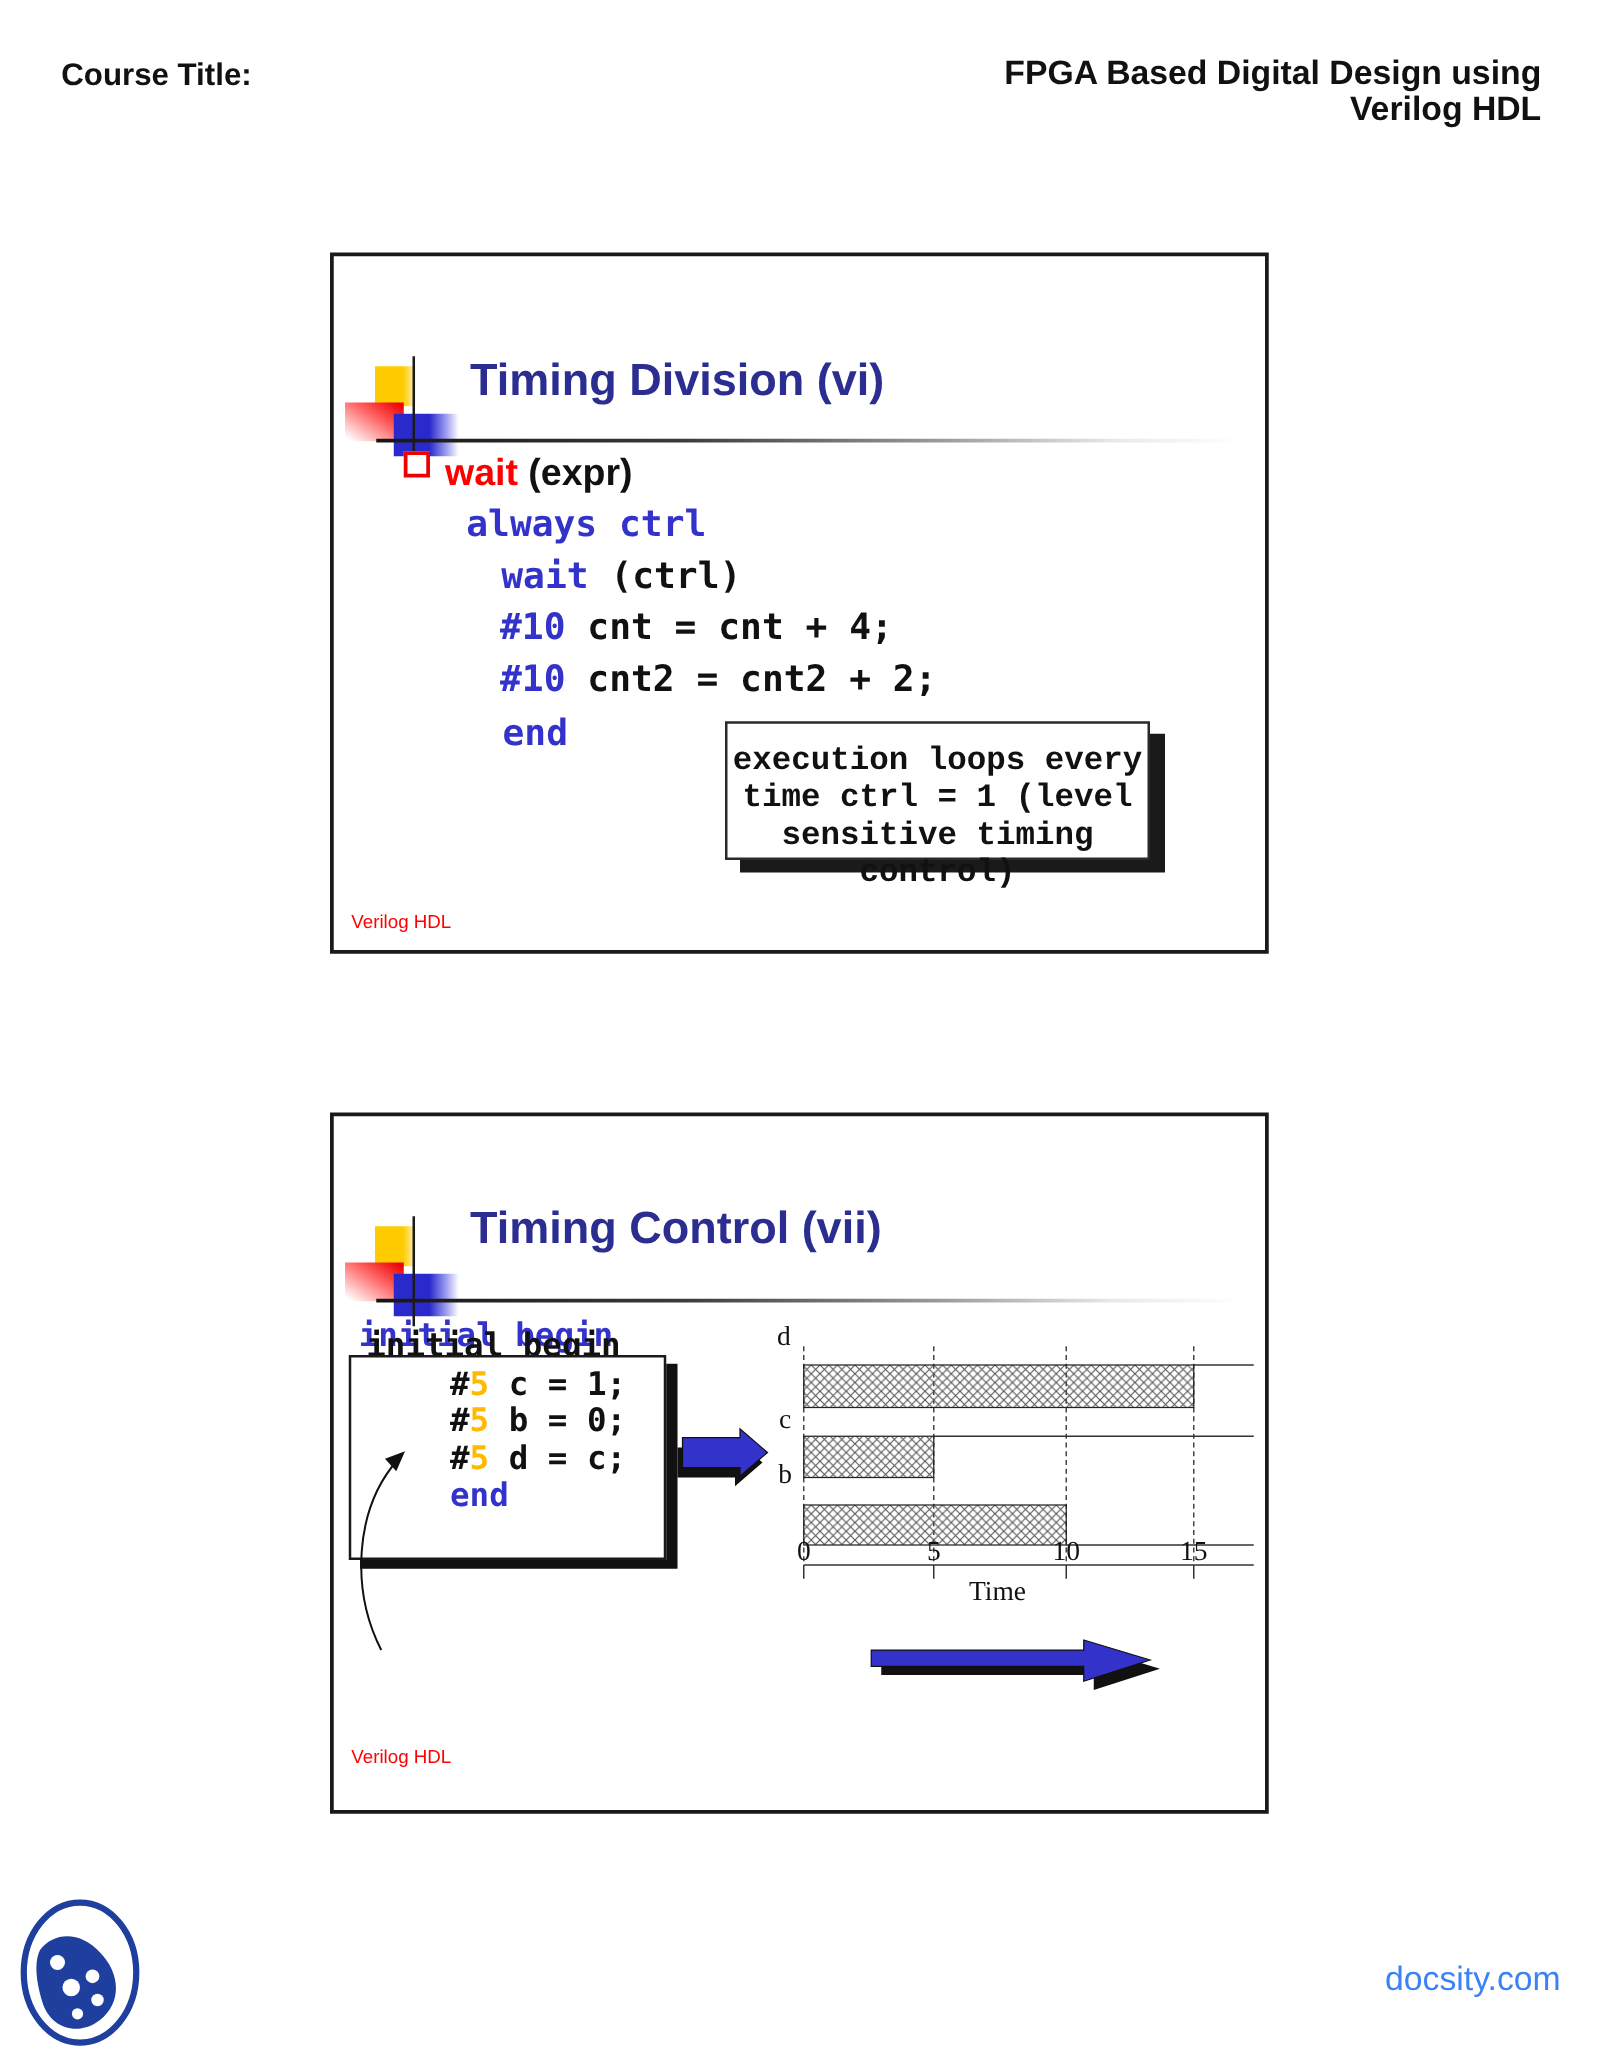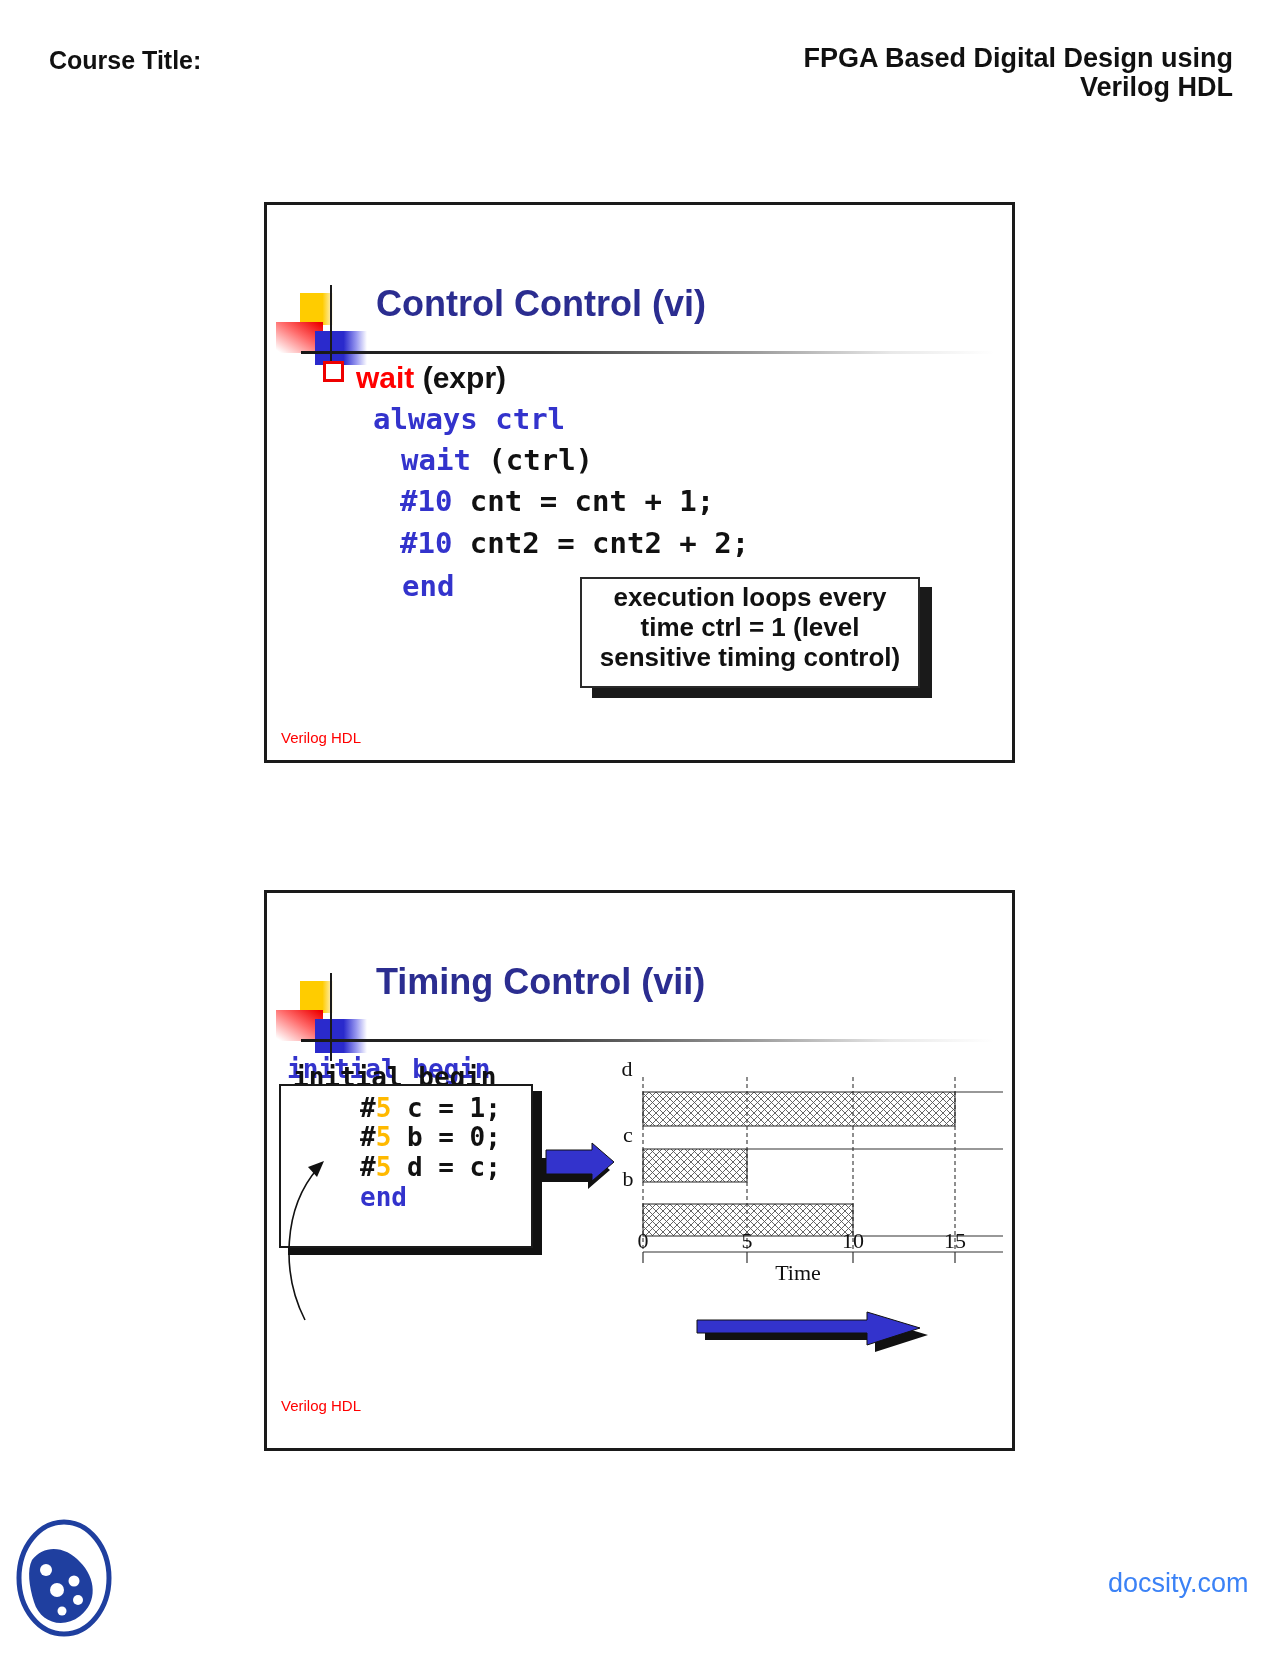--- a/index.html
+++ b/index.html
@@ -37,22 +37,22 @@
   .mono1{font-family:"DejaVu Sans Mono","Liberation Mono",monospace;font-weight:bold;
          font-size:29px;white-space:pre;color:#111;}
   .mono2{font-family:"DejaVu Sans Mono","Liberation Mono",monospace;font-weight:bold;
          font-size:26px;white-space:pre;color:#111;}
   .kw{color:#3333CC;}
   .num5{color:#FFB900;}
 
   
   .callout{left:580px;top:577px;width:340px;height:111px;background:#fff;
      border:2px solid #2a2a2a;box-shadow:12px 10px 0 #1a1a1a;box-sizing:border-box;
-     font-family:Liberation Sans, sans-serif;font-weight:bold;font-size:26px;line-height:30px;
-     text-align:center;color:#111;padding-top:3px;}
+     font-family:Liberation Mono, monospace;font-weight:bold;font-size:26px;line-height:30px;
+     text-align:center;color:#111;padding-top:14px;}
 
   .vhdl{color:#ff0000;font-size:15px;}
 
   
   .codebox{left:279px;top:1084px;width:254px;height:164px;background:#fff;
      border:2px solid #1a1a1a;box-shadow:9px 7px 0 #111;box-sizing:border-box;}
   .codebox .cline{position:absolute;left:79px;}
 
   .ghost-black{color:#111;}
 
@@ -76,29 +76,29 @@
     <div>Verilog HDL</div>
   </div>
 
   <div class="slide" style="top:202px;">
     <div class="abs deco-yellow"></div>
     <div class="abs deco-red"></div>
     <div class="abs deco-blue"></div>
     <div class="abs deco-vline"></div>
     <div class="abs deco-hline"></div>
 
-    <div class="abs slide-title" style="left:109px;top:78px;">Control Control (vi)</div>
+    <div class="abs slide-title" style="left:109px;top:78px;">Timing Division (vi)</div>
 
     <div class="abs" style="left:56px;top:156px;">
       <span class="bullet-sq" style="vertical-align:6px;margin-right:12px;"></span><span class="bullet-line"><span class="bullet-kw">wait</span><span> (expr)</span></span>
     </div>
 
     <div class="abs mono1" style="left:106px;top:197px;"><span class="kw">always ctrl</span></div>
     <div class="abs mono1" style="left:134px;top:238px;"><span class="kw">wait</span><span> (ctrl)</span></div>
-    <div class="abs mono1" style="left:133px;top:279px;"><span class="kw">#10</span><span> cnt = cnt + 1;</span></div>
+    <div class="abs mono1" style="left:133px;top:279px;"><span class="kw">#10</span><span> cnt = cnt + 4;</span></div>
     <div class="abs mono1" style="left:133px;top:321px;"><span class="kw">#10</span><span> cnt2 = cnt2 + 2;</span></div>
     <div class="abs mono1" style="left:135px;top:364px;"><span class="kw">end</span></div>
 
     <div class="abs vhdl" style="left:14px;top:524px;">Verilog HDL</div>
   </div>
 
   <div class="abs callout">
     <div>execution loops every</div>
     <div>time ctrl = 1 (level</div>
     <div>sensitive timing control)</div>

